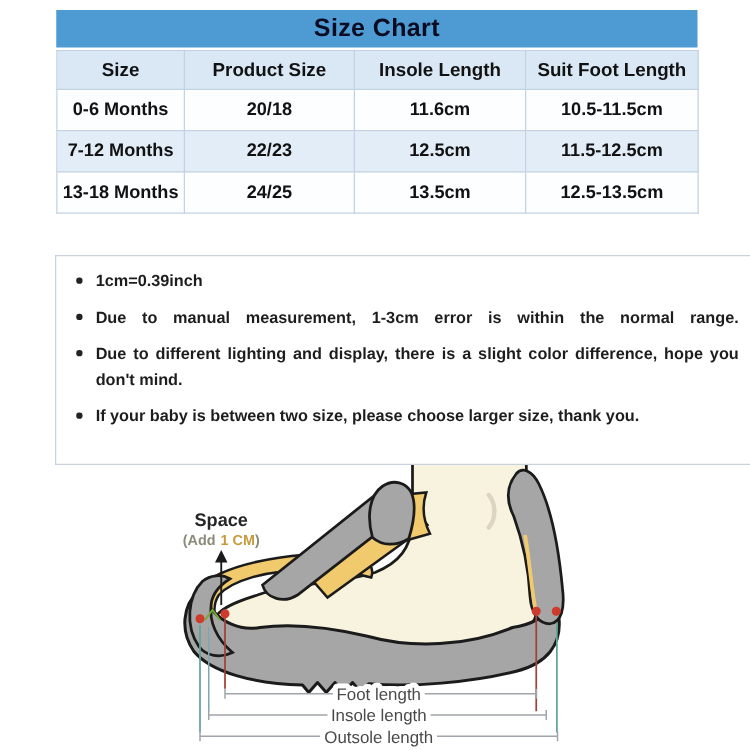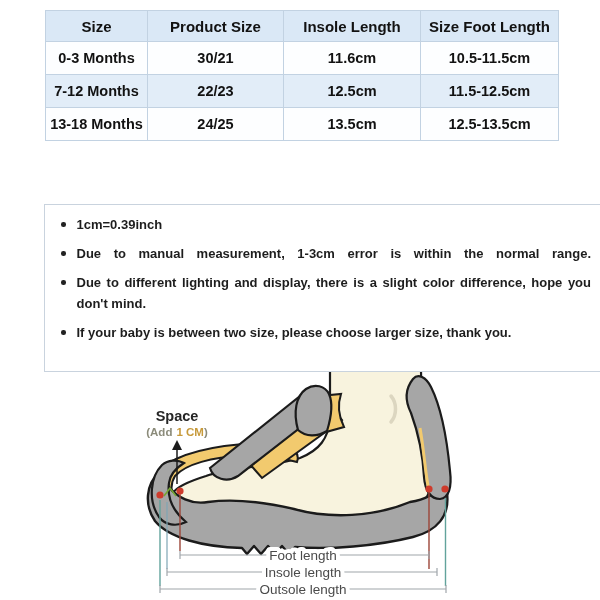--- a/index.html
+++ b/index.html
@@ -32,39 +32,42 @@
              stroke-linejoin:round;}
   .space-title{font-size:14.5px;font-weight:bold;fill:#262626;}
   .space-note{font-size:11.5px;font-weight:bold;}
 </style>
 </head>
 <body>
 
 <div class="sheet">
 
   <div class="chart-area">
+    <div class="title-bar">
+      <span>Size Chart</span>
+    </div>
     <table class="size-table">
       <colgroup>
           <col style="width:102px">
           <col style="width:136px">
           <col style="width:137px">
           <col style="width:138px">
         </colgroup>
       <thead>
         <tr>
           <th>Size</th>
           <th>Product Size</th>
           <th>Insole Length</th>
-          <th>Size Foot Length</th>
+          <th>Suit Foot Length</th>
         </tr>
       </thead>
       <tbody>
         <tr class="row-white">
-          <td>0-3 Months</td>
-          <td>30/21</td>
+          <td>0-6 Months</td>
+          <td>20/18</td>
           <td>11.6cm</td>
           <td>10.5-11.5cm</td>
         </tr>
         <tr class="row-blue">
           <td>7-12 Months</td>
           <td>22/23</td>
           <td>12.5cm</td>
           <td>11.5-12.5cm</td>
         </tr>
         <tr class="row-white">

